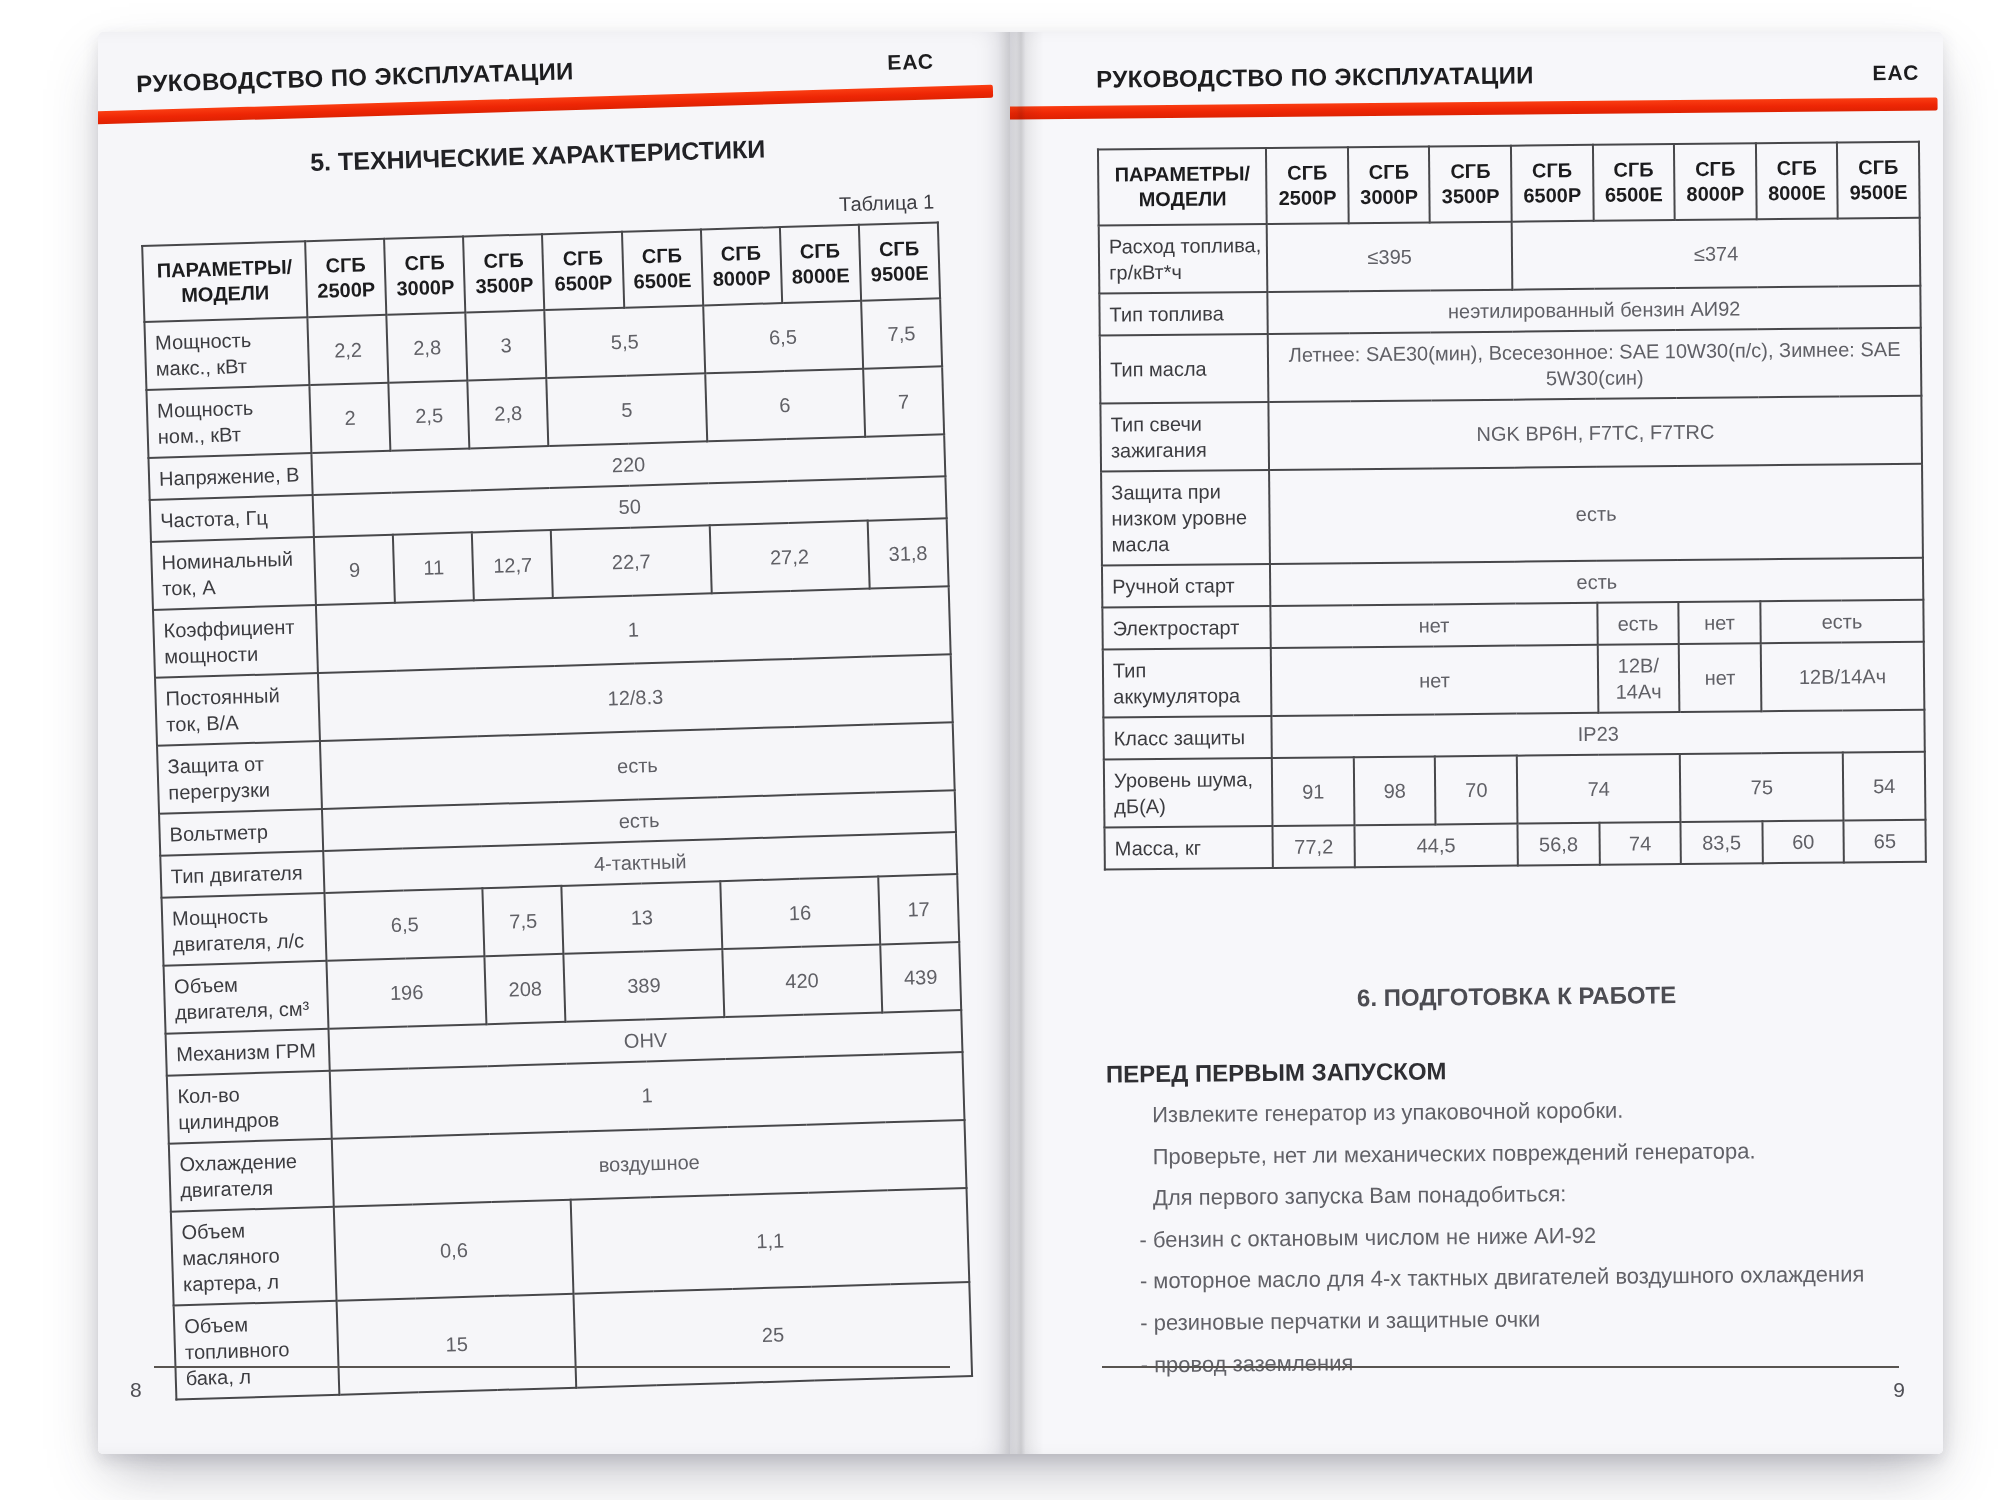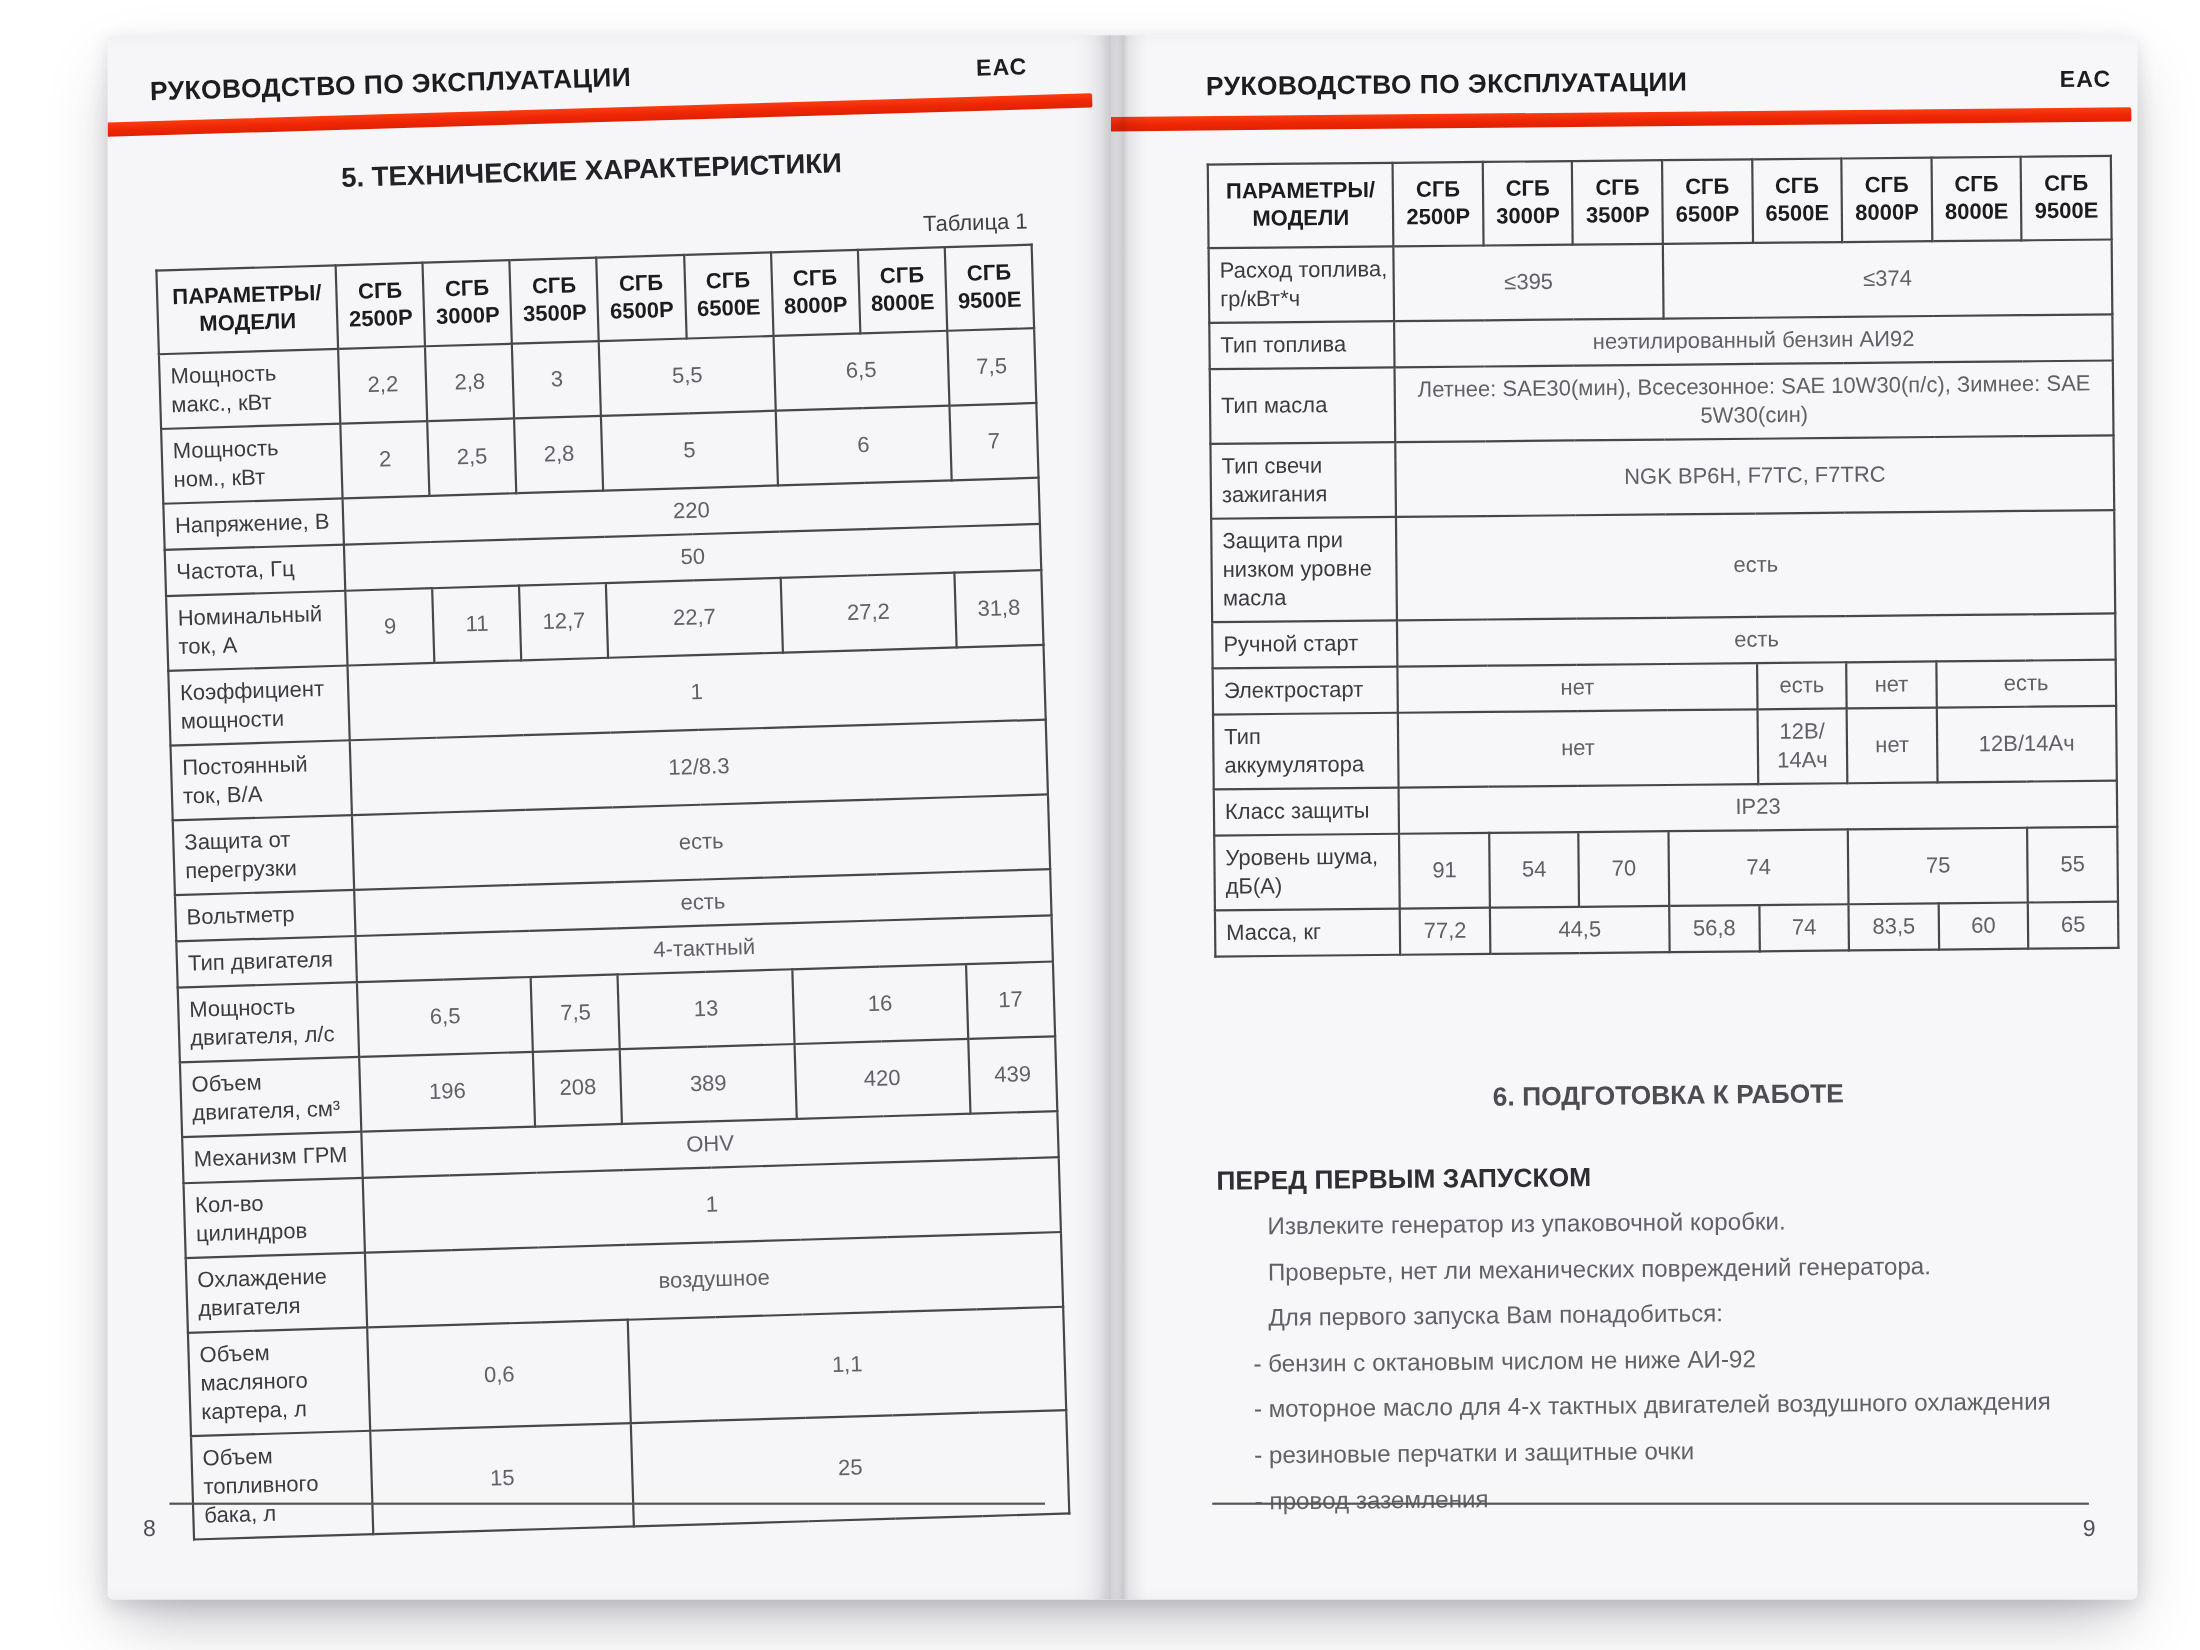--- a/index.html
+++ b/index.html
@@ -319,25 +319,25 @@
                 <td class="val">нет</td>
                 <td class="val" colspan="2">12В/14Ач</td>
               </tr>
               <tr>
                 <td class="lbl">Класс защиты</td>
                 <td class="val" colspan="8">IP23</td>
               </tr>
               <tr>
                 <td class="lbl">Уровень шума, дБ(А)</td>
                 <td class="val">91</td>
-                <td class="val">54</td>
+                <td class="val">98</td>
                 <td class="val">70</td>
                 <td class="val" colspan="2">74</td>
                 <td class="val" colspan="2">75</td>
-                <td class="val">55</td>
+                <td class="val">54</td>
               </tr>
               <tr>
                 <td class="lbl">Масса, кг</td>
                 <td class="val">77,2</td>
                 <td class="val" colspan="2">44,5</td>
                 <td class="val">56,8</td>
                 <td class="val">74</td>
                 <td class="val">83,5</td>
                 <td class="val">60</td>
                 <td class="val">65</td>

